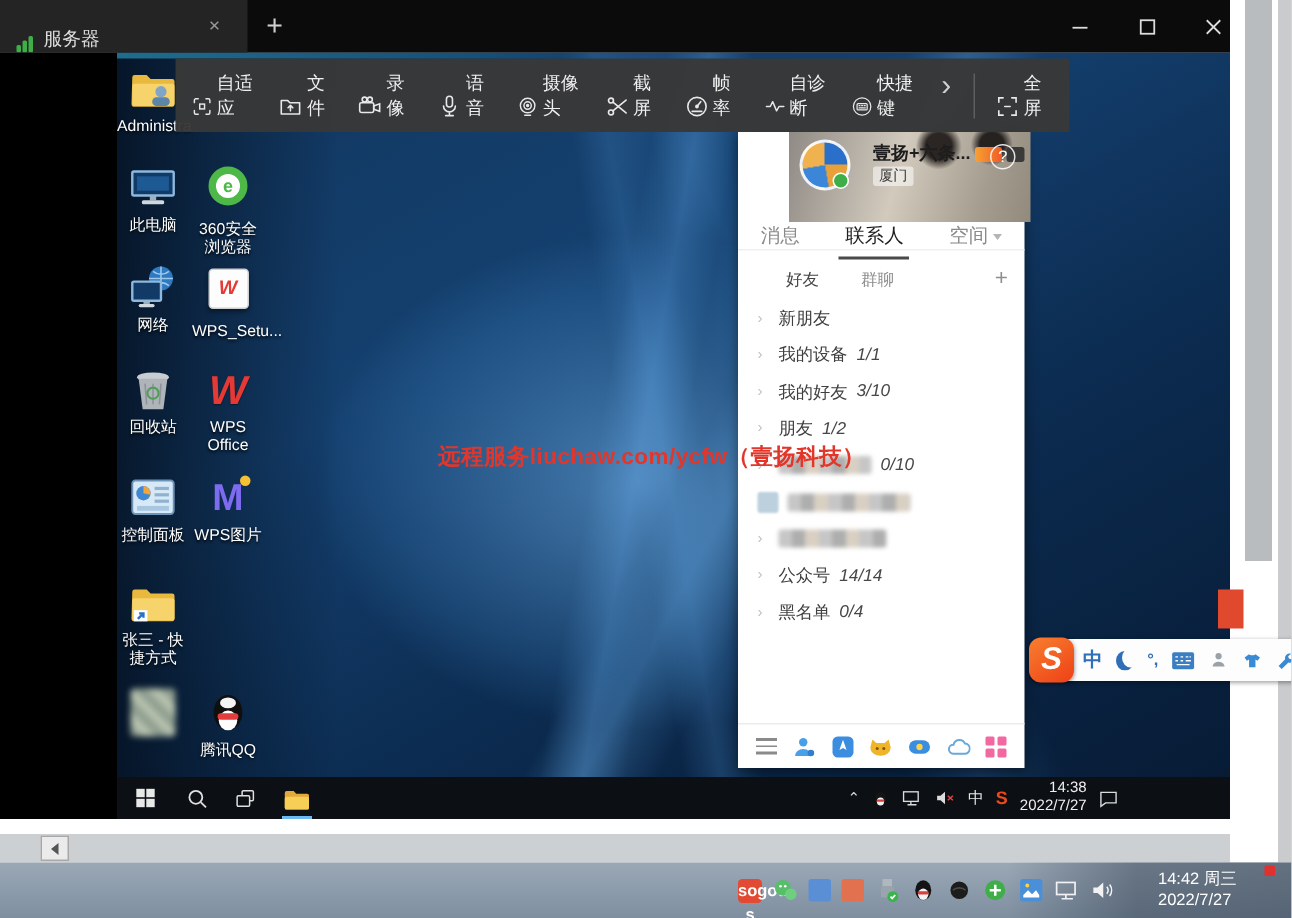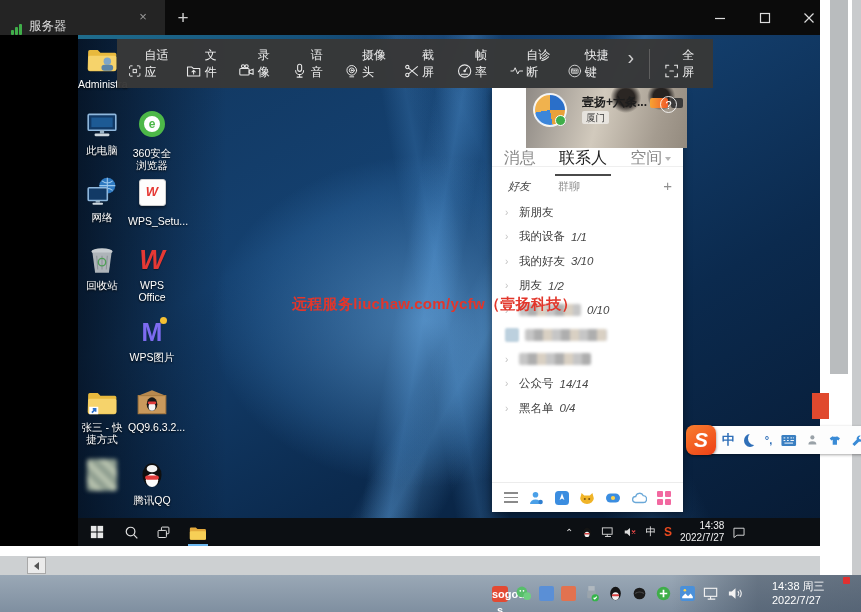--- a/index.html
+++ b/index.html
@@ -54,26 +54,26 @@
                linear-gradient(105deg,#8f8a85,#d2cabd 45%,#a59c90 80%,#938a7e);margin-left:34px;}
   .qq-avatar{position:absolute;left:7px;top:5px;width:34px;height:34px;border-radius:50%;border:2px solid rgba(255,255,255,.9);box-sizing:border-box;
     background:conic-gradient(#2a6fc9 0 90deg,#e8a13a 90deg 170deg,#3c86da 170deg 260deg,#f0b24e 260deg 360deg);}
   .qq-avatar i{position:absolute;right:-1px;bottom:-1px;width:9px;height:9px;border-radius:50%;background:#3fae49;border:1.5px solid #fff;}
   .qq-name{position:absolute;left:56px;top:6px;font-size:12px;font-weight:bold;color:#1d1d1d;display:flex;align-items:center;gap:3px;}
   .qq-badge1{width:18px;height:10px;border-radius:2px;background:linear-gradient(90deg,#f7a233,#f05a28);}
   .qq-badge2{width:12px;height:10px;border-radius:2px;background:#3a3a3a;}
   .qq-loc{position:absolute;left:56px;top:23px;font-size:9.5px;color:#333;background:rgba(255,255,255,.55);padding:0 4px;border-radius:2px;line-height:13px;}
   .qq-help{position:absolute;right:10px;top:8px;width:17px;height:17px;border-radius:50%;border:1.5px solid rgba(255,255,255,.85);color:#fff;font-size:11px;line-height:17px;text-align:center;box-sizing:border-box;}
   .qq-search{position:absolute;left:7px;top:39px;width:177px;height:16px;border-radius:3px;background:rgba(255,255,255,.42);display:flex;align-items:center;gap:4px;padding-left:6px;box-sizing:border-box;color:#5a5a5a;font-size:10px;}
-  .qq-tabs{position:absolute;left:0;top:60px;width:191px;height:19px;display:flex;align-items:flex-start;justify-content:space-around;border-bottom:1px solid #efefef;box-sizing:border-box;font-size:16px;color:#8a8a8a;}
+  .qq-tabs{position:absolute;left:0;top:60px;width:191px;height:19px;display:flex;align-items:center;justify-content:space-around;border-bottom:1px solid #efefef;box-sizing:border-box;font-size:13px;color:#8a8a8a;}
   .qq-tab-active{color:#1f1f1f;position:relative;}
   .qq-tab-active::after{content:"";position:absolute;left:-4px;right:-4px;bottom:-7px;height:2px;background:#4a4a4a;}
   .caret{display:inline-block;width:0;height:0;border-left:3.5px solid transparent;border-right:3.5px solid transparent;border-top:4px solid #b5b5b5;margin-left:3px;vertical-align:middle;}
   .qq-subtabs{position:absolute;left:0;top:88px;width:191px;height:20px;display:flex;align-items:center;font-size:11px;color:#8f8f8f;}
-  .qq-subtabs .st1{margin-left:16px;color:#444;font-style:italic;}
+  .qq-subtabs .st1{margin-left:32px;color:#444;}
   .qq-subtabs .st2{margin-left:28px;}
   .qq-add{position:absolute;right:11px;top:0;font-size:15px;color:#8f8f8f;line-height:20px;}
   .qq-list{position:absolute;left:0;top:112px;width:191px;}
   .qrow{height:24.5px;display:flex;align-items:center;padding-left:13px;box-sizing:border-box;gap:6px;}
   .qchev{color:#c2c2c2;font-size:10px;width:8px;}
   .qcount{color:#474747;font-style:italic;}
   .blurblk{height:12px;border-radius:2px;background:repeating-linear-gradient(90deg,#c6c6c6 0 9px,#aeaeae 9px 18px,#d9d0c3 18px 27px);filter:blur(1.4px);}
   .blkavatar{width:14px;height:14px;border-radius:2px;background:#bcd0de;filter:blur(.8px);}
   .qq-bottom{position:absolute;left:0;top:394px;width:191px;height:30px;border-top:1px solid #ececec;box-sizing:border-box;display:flex;align-items:center;justify-content:space-between;padding:0 12px;}
   .qq-bottom svg{display:block;}
@@ -213,50 +213,52 @@
             </svg>
         </div>
         <div class="lbl">回收站</div>
       </div>
 
       <div class="dico" style="left:50px;top:208px">
         <div class="art wpsW">W</div>
         <div class="lbl">WPS Office</div>
       </div>
 
+      <div class="dico" style="left:0;top:280px">
+        <div class="art">
+          <svg width="34" height="34" viewBox="0 0 32 32">
+              <rect x="3" y="5" width="26" height="21" rx="2" fill="#d7e9f7" stroke="#6d94b8" stroke-width="1.2"></rect>
+              <circle cx="10" cy="13" r="4.5" fill="#3f88d4"></circle>
+              <path d="M10 13V8.5A4.5 4.5 0 0 1 14.3 14z" fill="#f0a63a"></path>
+              <rect x="17" y="9" width="9" height="2" fill="#8fb2cf"></rect>
+              <rect x="17" y="13" width="9" height="2" fill="#8fb2cf"></rect>
+              <rect x="17" y="17" width="9" height="2" fill="#8fb2cf"></rect>
+              <rect x="6" y="21" width="20" height="3" fill="#a8c6e0"></rect>
+            </svg>
+        </div>
+        <div class="lbl">控制面板</div>
+      </div>
 
       <div class="dico" style="left:50px;top:280px">
         <div class="art wpsM">M<i></i></div>
         <div class="lbl">WPS图片</div>
       </div>
 
       <div class="dico" style="left:0;top:350px">
         <div class="art">
           <svg width="34" height="34" viewBox="0 0 32 32">
               <path d="M3 9a1.5 1.5 0 0 1 1.5-1.5H12l2.5 2.5H28a1.5 1.5 0 0 1 1.5 1.5v14a2 2 0 0 1-2 2h-23a2 2 0 0 1-2-2z" fill="#e8b93d"></path>
               <rect x="3" y="13" width="26.5" height="14" rx="1.5" fill="#f6d36b"></rect>
               <rect x="4" y="20.5" width="8.5" height="7" fill="#fff"></rect>
               <path d="M6.5 26l3.5-3.5M7.3 22.5h2.7v2.7" stroke="#2a6fc9" stroke-width="1.5" fill="none"></path>
             </svg>
         </div>
         <div class="lbl">张三 - 快捷方式</div>
       </div>
 
-      <div class="dico" style="left:50px;top:350px">
-        <div class="art">
-          <svg width="34" height="34" viewBox="0 0 32 32">
-              <path d="M3 10L16 5l13 5v2H3z" fill="#b8894e"></path>
-              <rect x="3" y="10" width="26" height="17" fill="#c9995c" stroke="#a87a40" stroke-width="1"></rect>
-              <ellipse cx="16" cy="18" rx="5" ry="6.5" fill="#171717"></ellipse>
-              <ellipse cx="16" cy="20.5" rx="3.2" ry="3.8" fill="#f5f5f5"></ellipse>
-              <rect x="12" y="15.5" width="8" height="2.6" rx="1.3" fill="#e03c3c"></rect>
-            </svg>
-        </div>
-        <div class="lbl">QQ9.6.3.2...</div>
-      </div>
 
       <div class="dico" style="left:0;top:423px">
         <div class="art">
             <div class="blurico"></div>
           </div>
         <div class="lbl"></div>
       </div>
 
       <div class="dico" style="left:50px;top:423px">
         <div class="art">
@@ -585,19 +587,19 @@
       <svg class="hticon" width="17" height="15" viewBox="0 0 18 16" fill="none" stroke="#f2f2f2" stroke-width="1.2">
           <rect x="1.5" y="2.5" width="13" height="8.5"></rect>
           <path d="M5 14h8M8 11v3"></path>
         </svg>
       <svg class="hticon" width="15" height="14" viewBox="0 0 18 16">
           <path d="M2 6v4h3l4 3.5v-11L5 6z" fill="#f2f2f2"></path>
           <path d="M11.5 5.5a4 4 0 0 1 0 5M13.5 4a6.5 6.5 0 0 1 0 8" stroke="#f2f2f2" stroke-width="1.1" fill="none"></path>
         </svg>
     </div>
     <div class="hclock">
-      <span>14:38 周三</span><br>
+      <span>14:42 周三</span><br>
       <span>2022/7/27</span>
     </div>
   </div>
   <div class="abs hbadge"></div>
 
 </div>
 
 </body></html>

